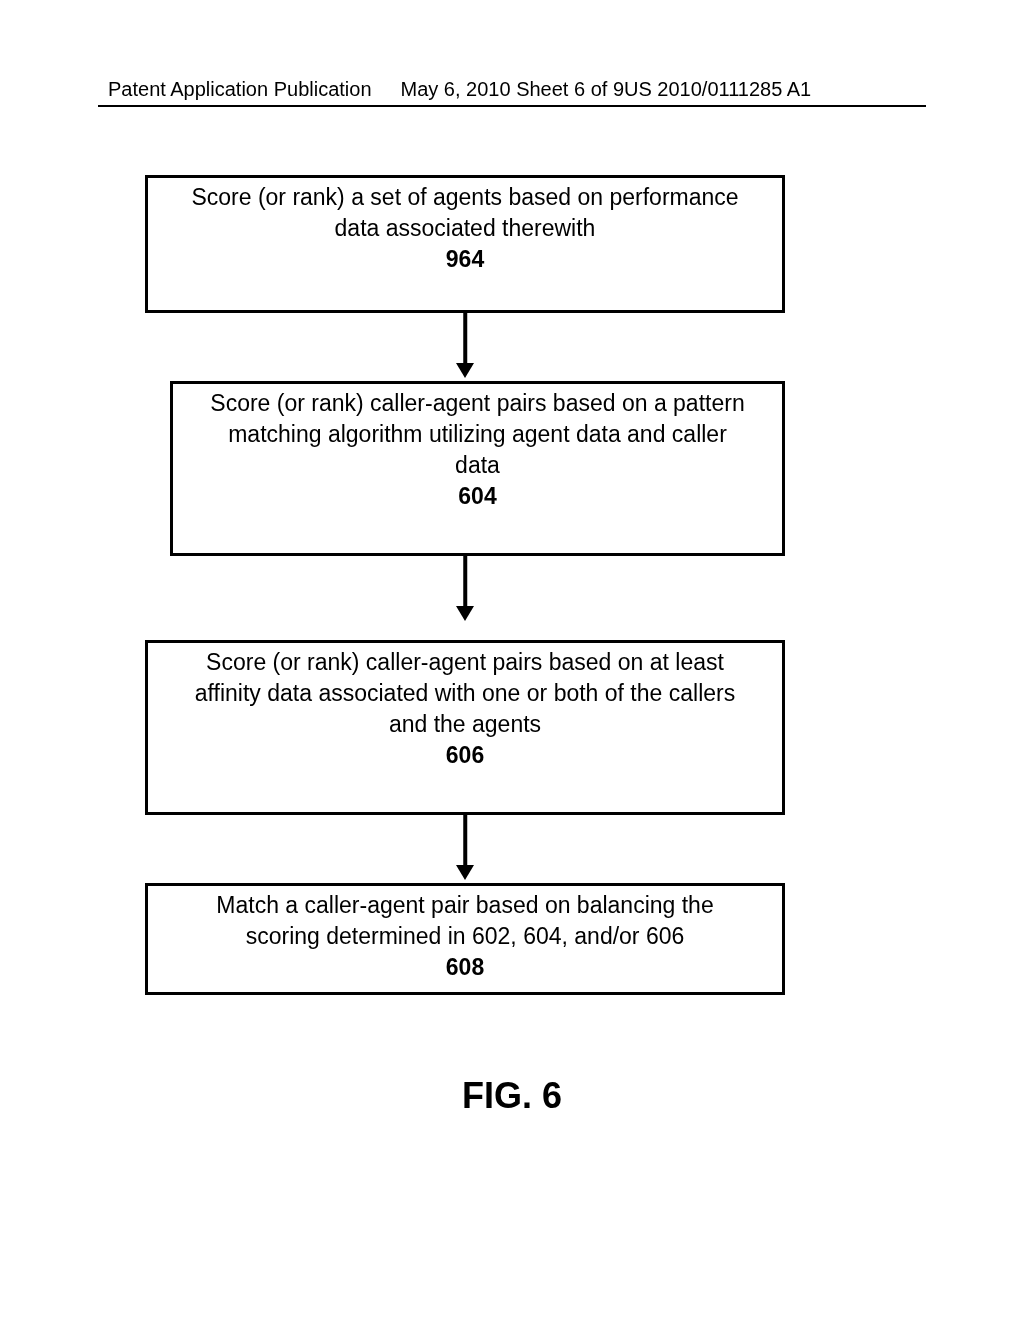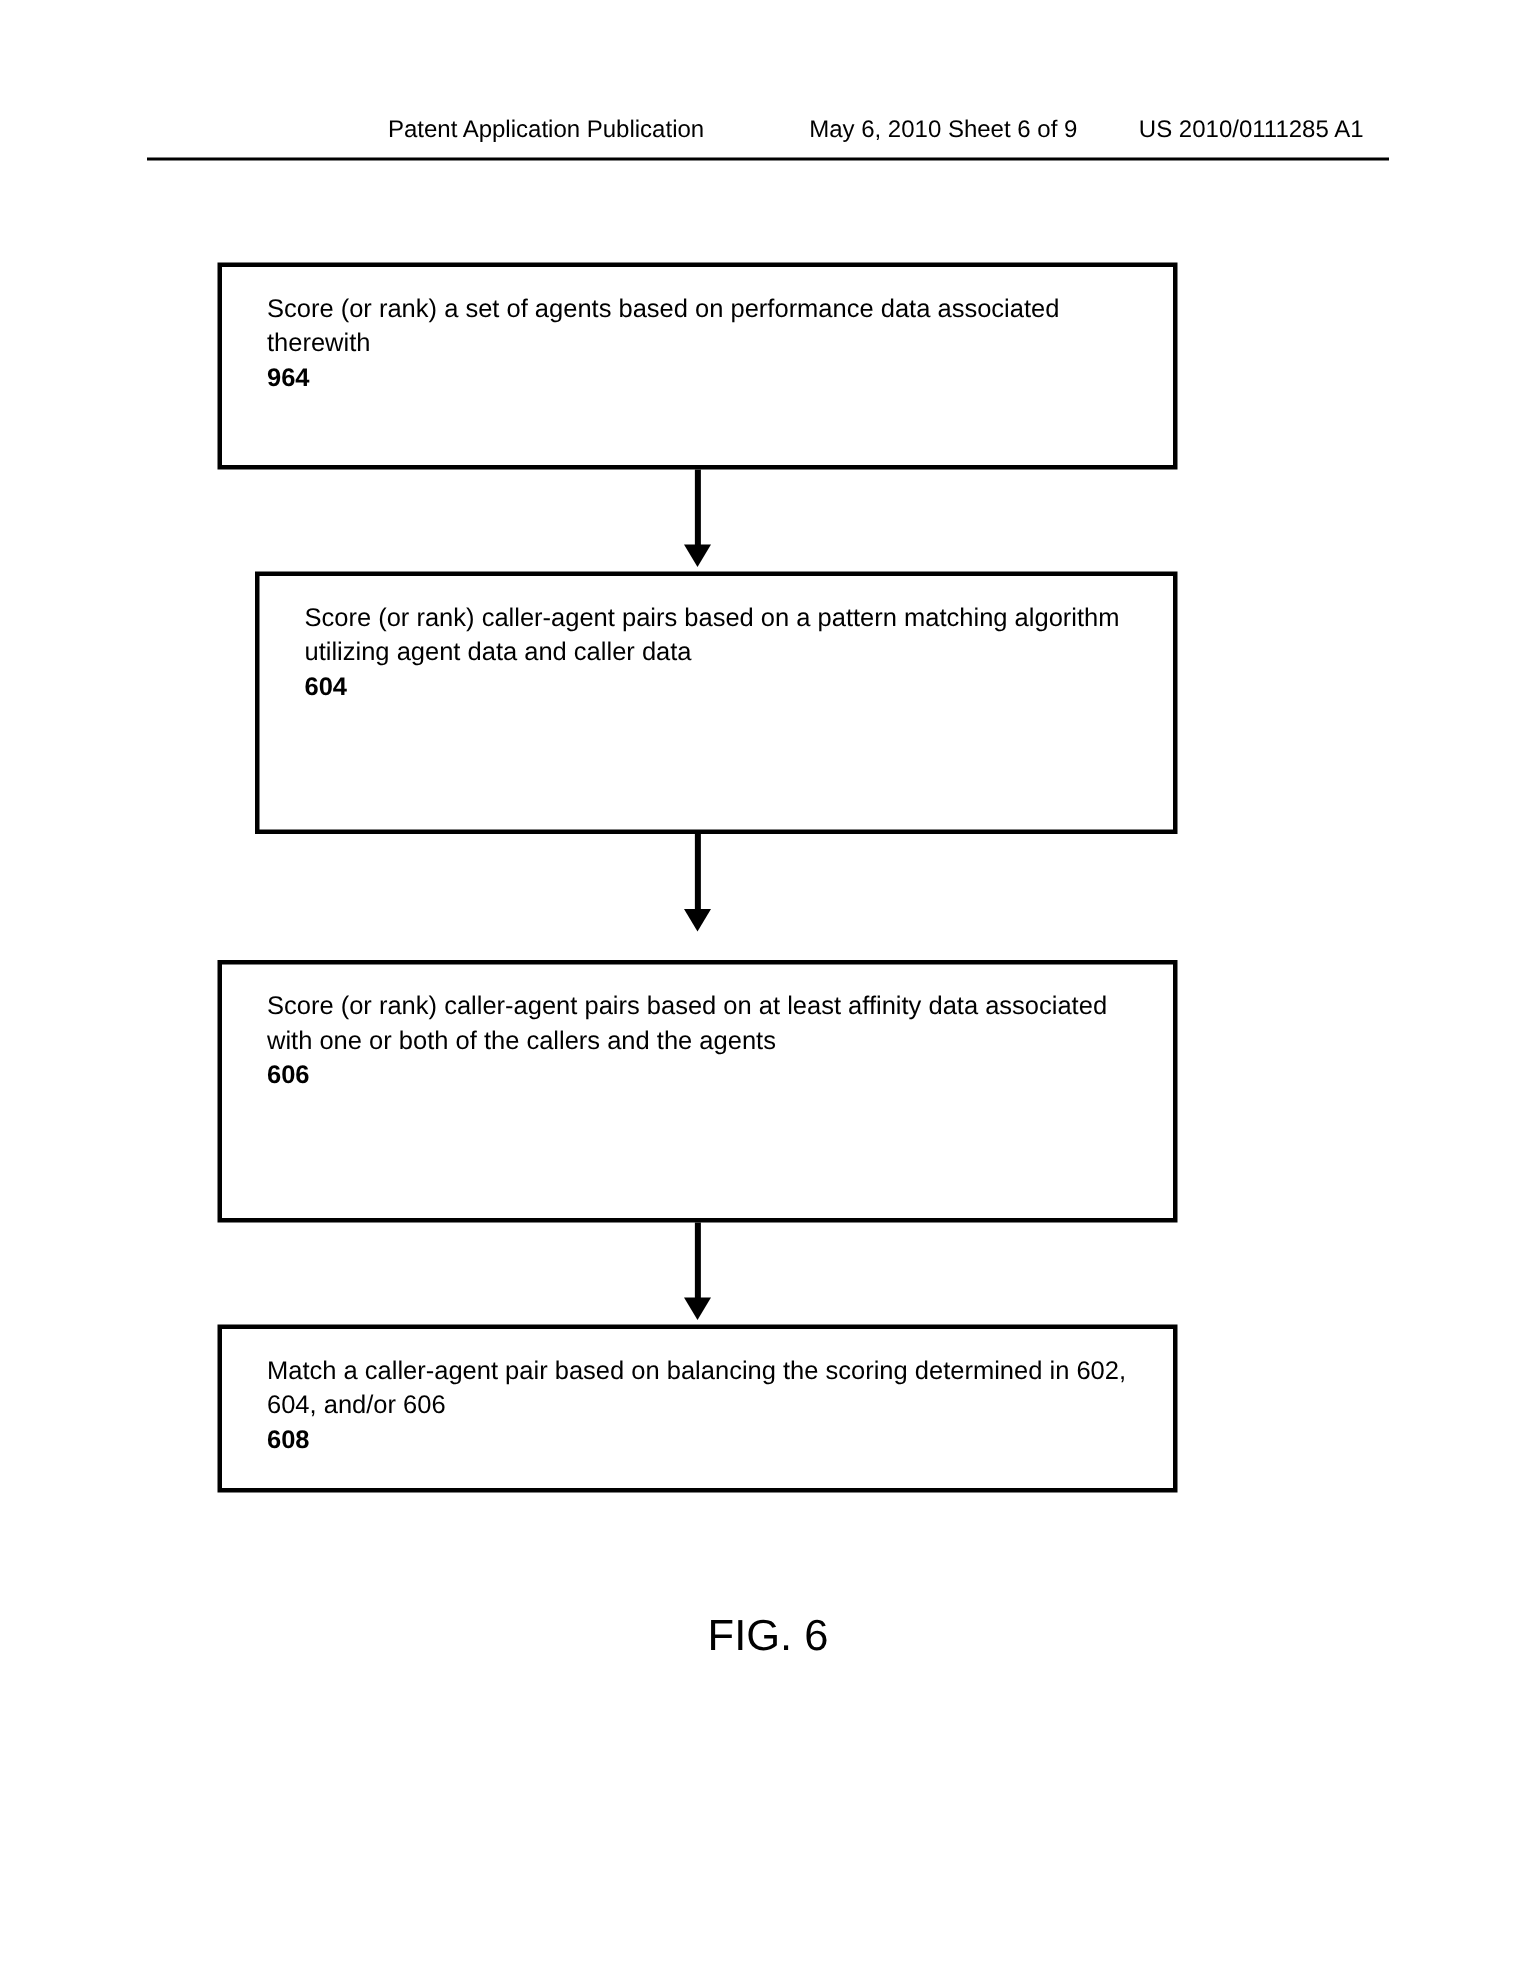--- a/index.html
+++ b/index.html
@@ -13,24 +13,23 @@
       background: white;
       font-family: Arial, Helvetica, sans-serif;
       position: relative;
     }
     .header {
       position: absolute;
       top: 78px;
       left: 0;
       width: 100%;
       display: flex;
-      justify-content: flex-end;
+      justify-content: flex-start;
       padding: 0 115px 0 108px;
-      font-size: 16px;
-      gap: 41px;
+      font-size: 20px;
     }
     .header-left {
       font-weight: normal;
     }
     .header-center {
       font-weight: normal;
       margin-left: 29px;
     }
     .header-right {
       font-weight: normal;
@@ -43,22 +42,23 @@
       border-top: 2px solid black;
     }
     .flowchart {
       position: absolute;
       top: 175px;
       left: 145px;
       width: 640px;
     }
     .box {
       border: 3.5px solid black;
-      padding: 17px 30px;
-      font-size: 17px;
+      padding: 4px 30px;
+      text-align: center;
+      font-size: 23px;
       line-height: 1.35;
       background: white;
     }
     .box-number {
       font-weight: bold;
     }
     .arrow-container {
       height: 68px;
       display: flex;
       justify-content: center;
@@ -83,22 +83,22 @@
       position: absolute;
       top: 50px;
       left: 50%;
       transform: translateX(-50%);
     }
     .fig-label {
       position: absolute;
       top: 1075px;
       width: 100%;
       text-align: center;
-      font-size: 29px;
-      font-weight: normal;
+      font-size: 36px;
+      font-weight: bold;
     }
     .box1 { height: 138px; }
     .box2 { height: 175px; margin-left: 25px; }
     .box3 { height: 175px; margin-top: 16px; }
     .box4 { height: 112px; }
   </style>
 </head>
 <body>
 
 <div class="header">

